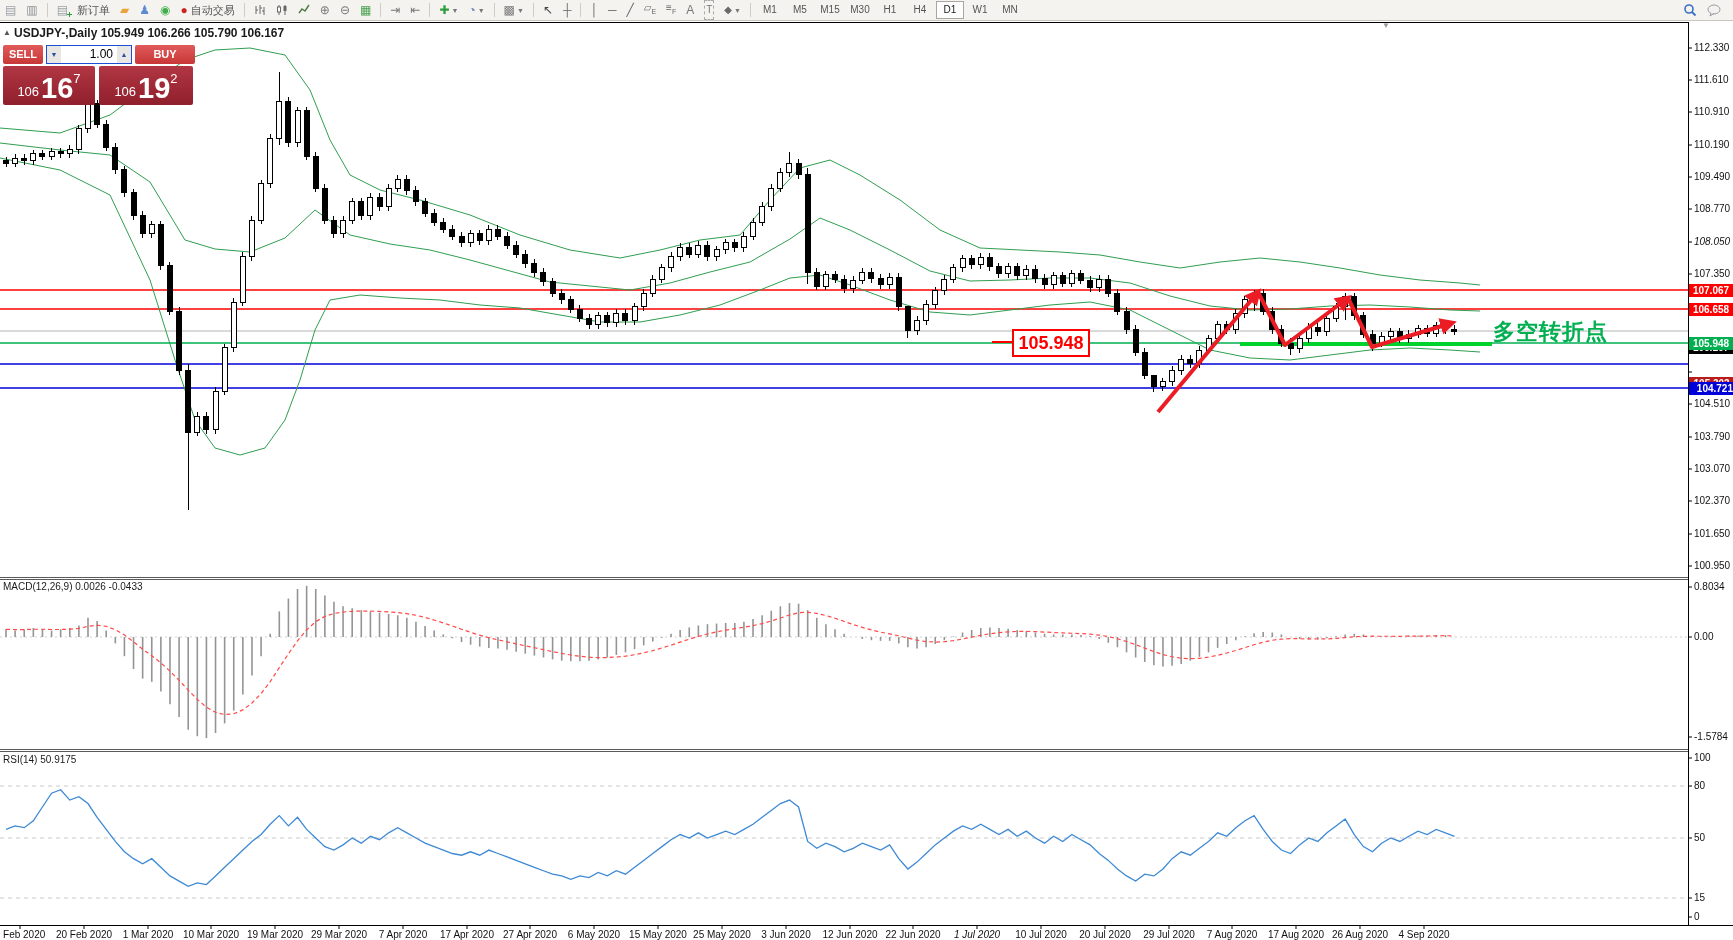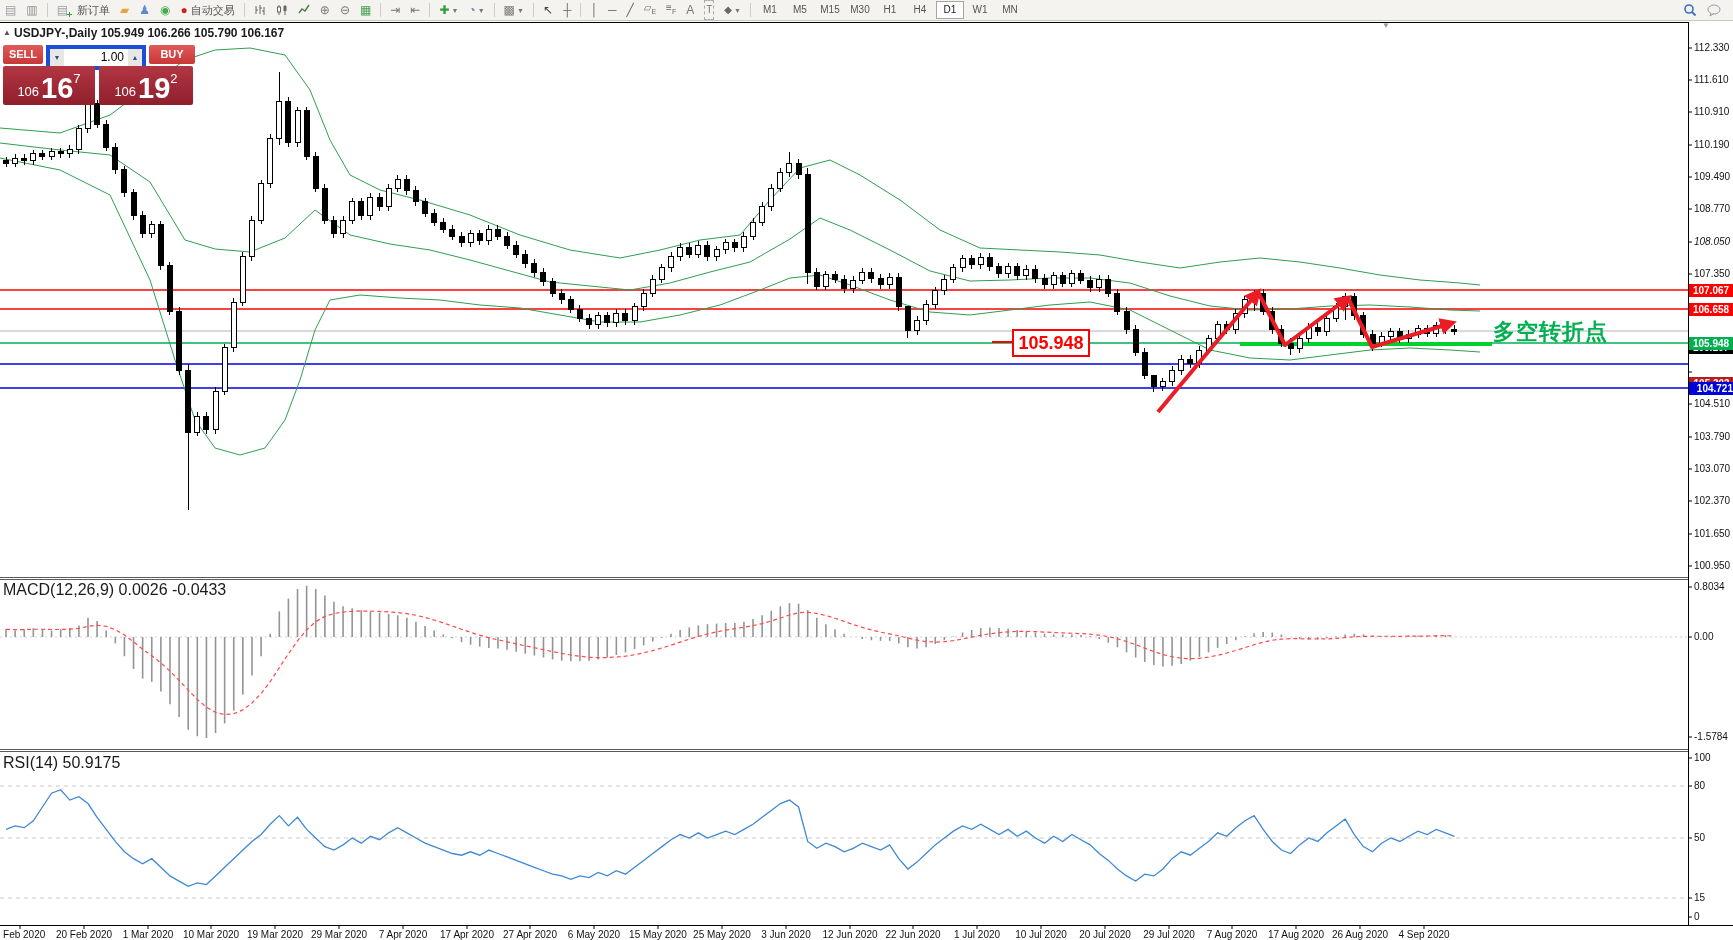--- a/index.html
+++ b/index.html
@@ -20,34 +20,34 @@
   #tb-right{margin-left:auto;display:flex;align-items:center;padding-right:6px;}
   
   #symbolbar{position:absolute;left:14px;top:26px;font-size:12px;font-weight:bold;color:#1a1a1a;}
   #sym-tri{position:absolute;left:3px;top:28px;font-size:8px;color:#555;}
   #collapse-arrow{position:absolute;left:1382px;top:21px;font-size:8px;color:#999;}
   
   #ocp{position:absolute;left:3px;top:45px;width:192px;}
   .ocp-row1{display:flex;height:19px;border-radius:8px;}
   .btn-sell,.btn-buy{width:40px;height:19px;line-height:19px;text-align:center;color:#fff;font-size:11px;
       background:linear-gradient(#e05a5a,#c83737);border-radius:2px;font-weight:bold;}
-  .btn-buy{width:46px;}
-  .vol-wrap{flex:1;display:flex;margin:0 3px;border:4px solid #1d4ed8;background:#fff;height:17px;}
+  .btn-buy{width:60px;}
+  .vol-wrap{flex:1;display:flex;margin:0 3px;border:1px solid #1d4ed8;background:#fff;height:17px;}
   .vol-btn{width:14px;background:#e9e7e3;text-align:center;font-size:7px;color:#2b4fa0;line-height:17px;}
   .vol-val{flex:1;text-align:right;padding-right:4px;font-size:12px;line-height:17px;color:#000;}
   .ocp-row2{display:flex;margin-top:2px;}
   .pricebox{height:36px;color:#fff;background:linear-gradient(#b23643,#8f1f2c);border-radius:2px;
             display:flex;align-items:flex-end;justify-content:center;padding-bottom:3px;}
   .pb-sell{width:92px;margin-right:4px;}
   .pb-buy{width:94px;}
   .pb-small{font-size:13px;margin-right:2px;line-height:20px;}
   .pb-big{font-size:29px;font-weight:bold;line-height:28px;}
   .pb-sup{font-size:13px;line-height:30px;vertical-align:top;position:relative;top:-8px;}
   
-  .ind-label{position:absolute;left:3px;font-size:16px;color:#1a1a1a;}
+  .ind-label{position:absolute;left:3px;font-size:10px;color:#1a1a1a;}
   
   #callout{position:absolute;left:1012px;top:329px;width:74px;height:24px;border:2px solid #f00;
            background:#fff;color:#f00;font-size:18px;font-weight:bold;text-align:center;line-height:24px;}
   #pivot-text{position:absolute;left:1493px;top:317px;font-size:22px;font-weight:bold;color:#00b050;letter-spacing:1px;white-space:nowrap;}
   
   .tick{position:absolute;left:1694px;font-size:10px;color:#111;white-space:nowrap;}
   .badge{position:absolute;left:1689px;width:44px;height:13px;font-size:10px;font-weight:bold;color:#fff;
          text-align:center;line-height:13px;}
   .datelbl{position:absolute;top:929px;font-size:10px;color:#111;white-space:nowrap;transform:translateX(-50%);}
   #svg-layer{position:absolute;left:0;top:0;}
@@ -827,21 +827,21 @@
       <div class="datelbl" style="left: 339px;">29 Mar 2020</div>
       <div class="datelbl" style="left: 403px;">7 Apr 2020</div>
       <div class="datelbl" style="left: 467px;">17 Apr 2020</div>
       <div class="datelbl" style="left: 530px;">27 Apr 2020</div>
       <div class="datelbl" style="left: 594px;">6 May 2020</div>
       <div class="datelbl" style="left: 658px;">15 May 2020</div>
       <div class="datelbl" style="left: 722px;">25 May 2020</div>
       <div class="datelbl" style="left: 786px;">3 Jun 2020</div>
       <div class="datelbl" style="left: 850px;">12 Jun 2020</div>
       <div class="datelbl" style="left: 913px;">22 Jun 2020</div>
-      <div class="datelbl" style="left: 977px;">1 Jul 2020</div>
+      <div class="datelbl" style="left: 977px; font-style: italic;">1 Jul 2020</div>
       <div class="datelbl" style="left: 1041px;">10 Jul 2020</div>
       <div class="datelbl" style="left: 1105px;">20 Jul 2020</div>
       <div class="datelbl" style="left: 1169px;">29 Jul 2020</div>
       <div class="datelbl" style="left: 1232px;">7 Aug 2020</div>
       <div class="datelbl" style="left: 1296px;">17 Aug 2020</div>
       <div class="datelbl" style="left: 1360px;">26 Aug 2020</div>
       <div class="datelbl" style="left: 1424px;">4 Sep 2020</div>
     </div>
 </div>
 

